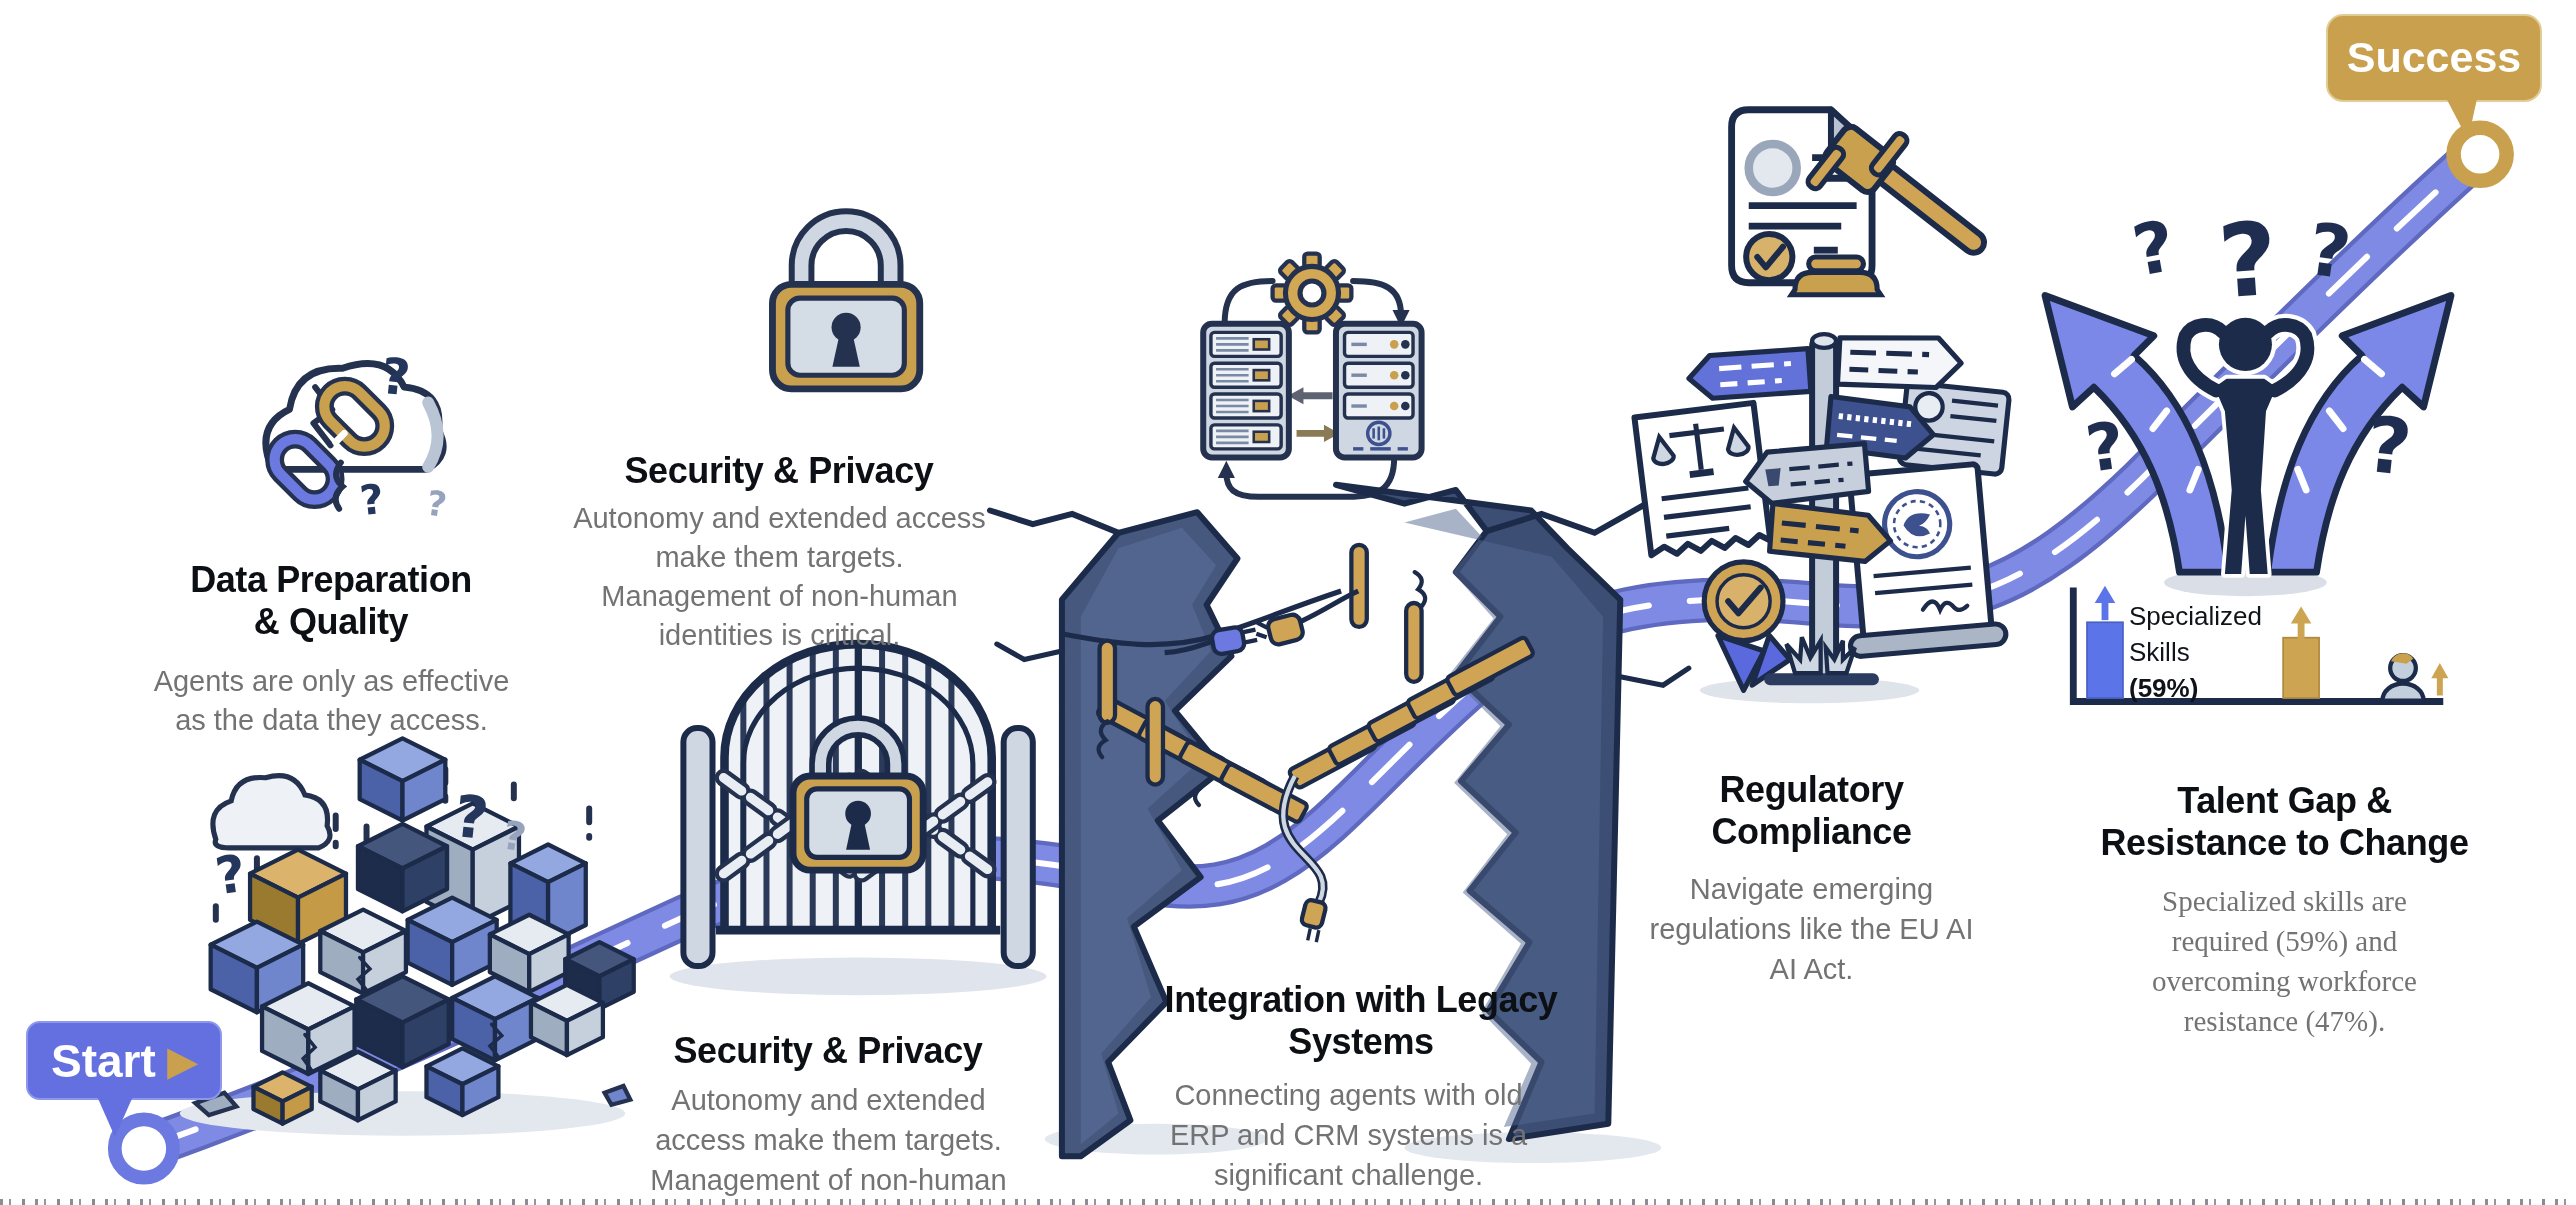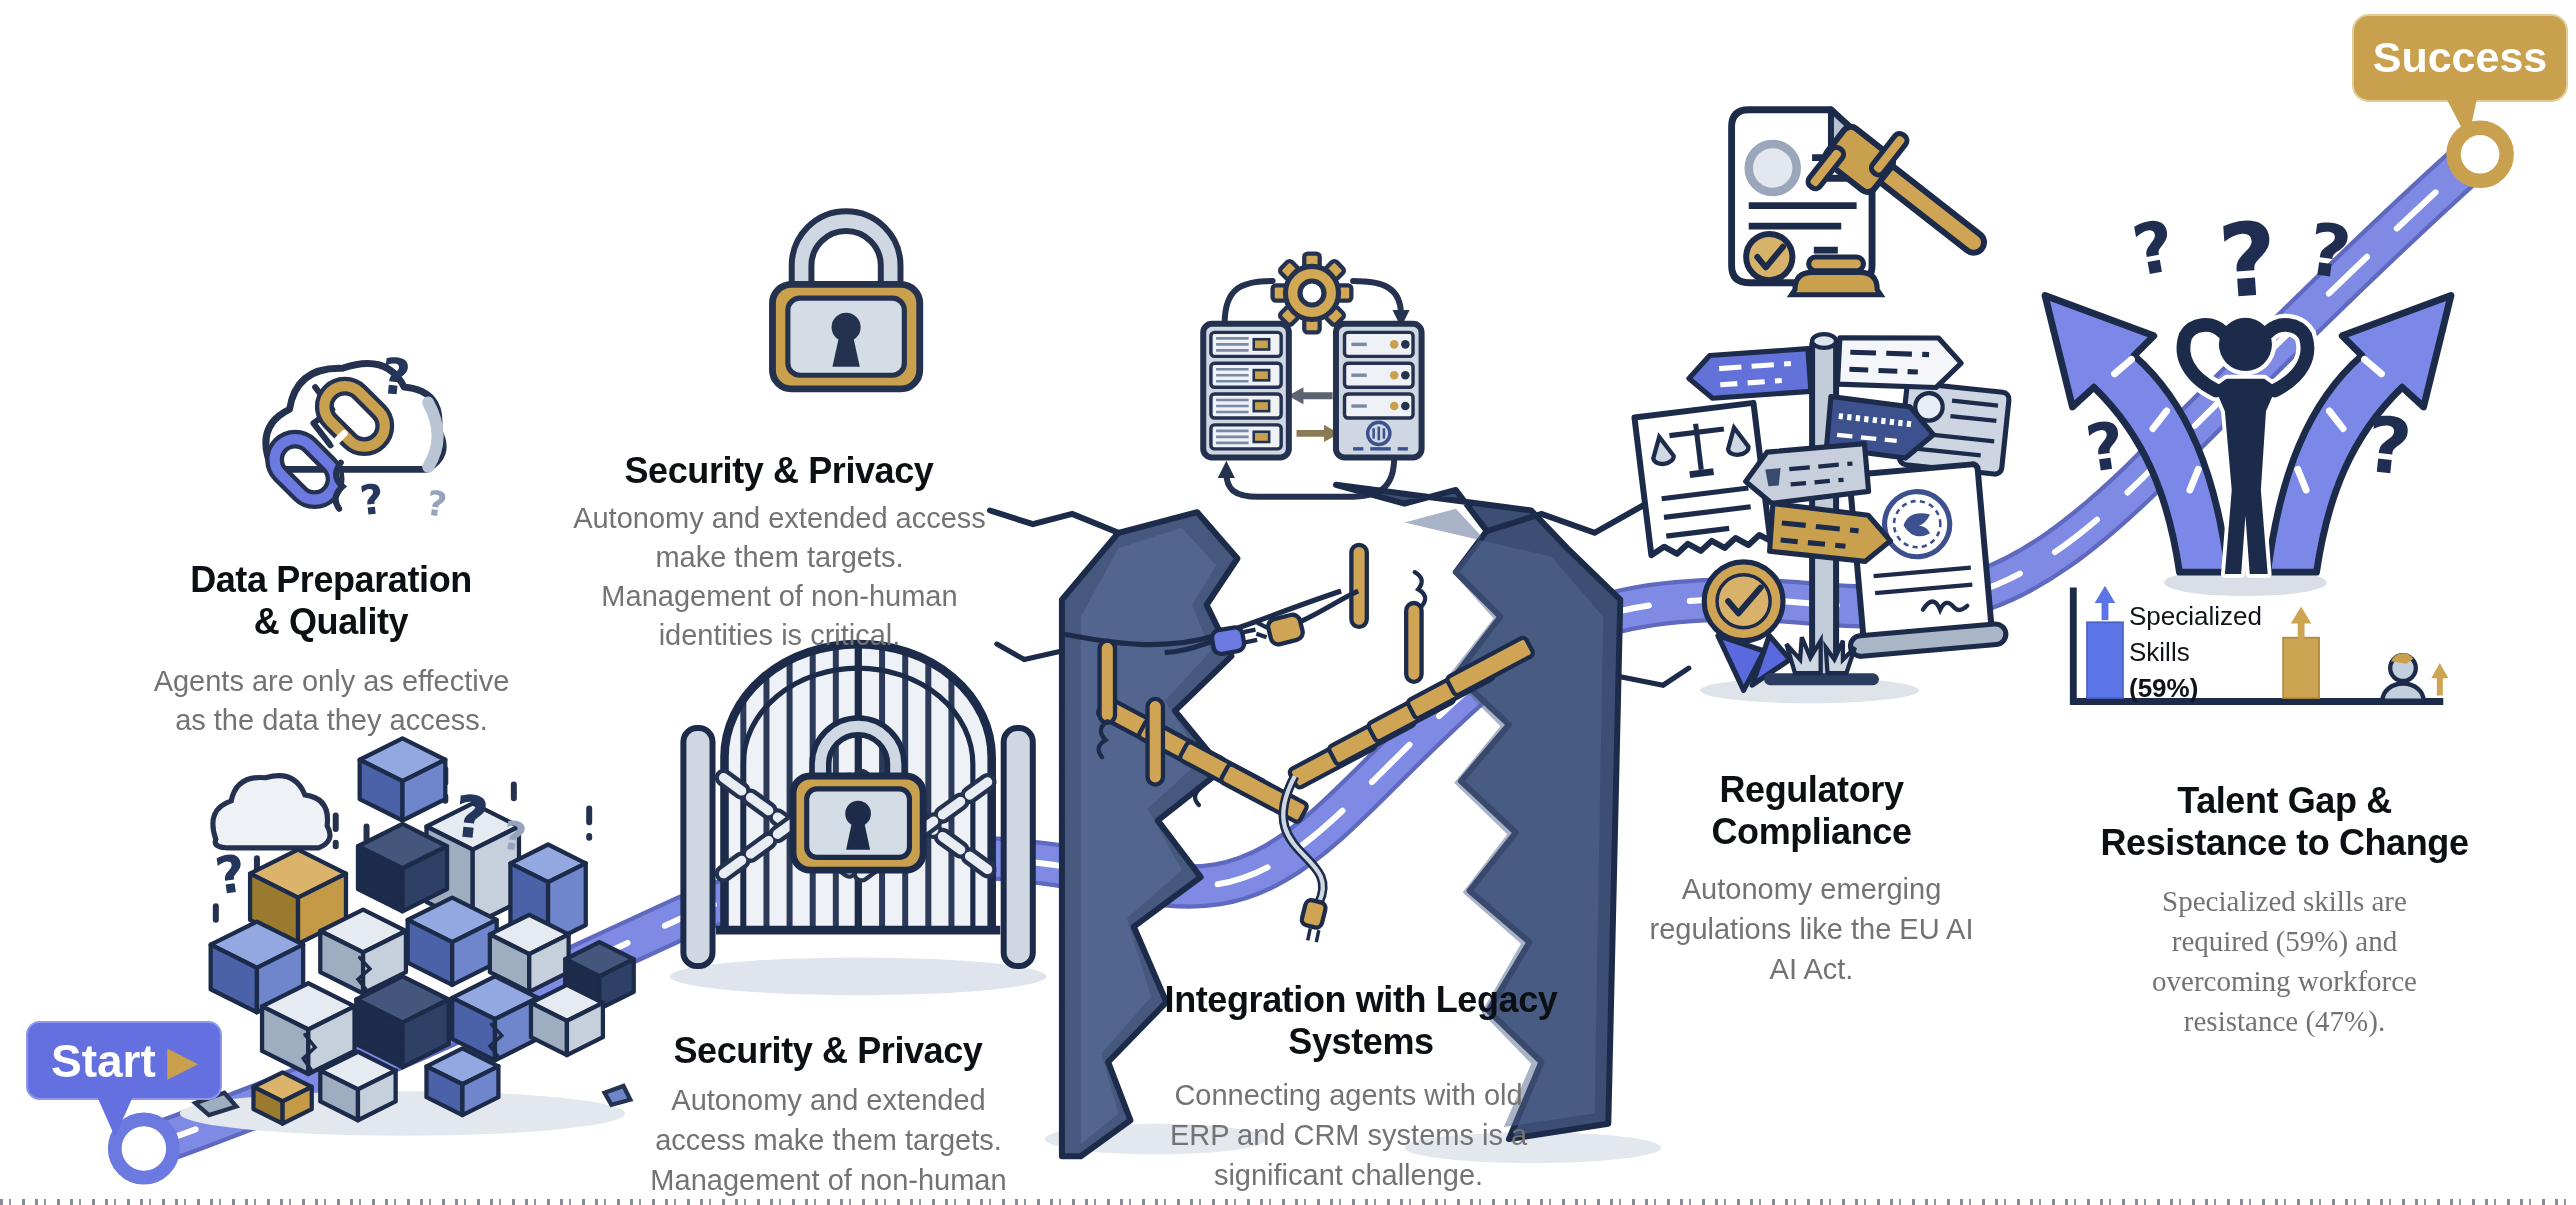--- a/index.html
+++ b/index.html
@@ -12,21 +12,21 @@
   .h span,.b span{display:block;}
   .bubble{position:absolute;display:flex;align-items:center;justify-content:center;
           border-radius:13.7px;color:#fff;font-weight:700;}
   #start-bubble{left:26px;top:1021px;width:192px;height:75px;background:#6470e0;
                 border:2.6px solid #8d97ec;font-size:46px;gap:12px;}
   #start-tail{position:absolute;left:96px;top:1094px;width:0;height:0;
               border-left:19px solid transparent;border-right:19px solid transparent;
               border-top:43px solid #6470e0;}
   .play{color:#c9a04e;font-size:38px;line-height:38px;}
   #success-bubble{left:2326px;top:13.7px;width:212px;height:84px;background:#c9a04e;
-                  border:2.6px solid #e0cd96;border-radius:17px;font-size:43px;margin-left:26px;}
+                  border:2.6px solid #e0cd96;border-radius:17px;font-size:43px;}
   #success-tail{position:absolute;left:2444px;top:94px;width:0;height:0;
                 border-left:24px solid transparent;border-right:10.3px solid transparent;
                 border-top:46px solid #c9a04e;}
   .legend{position:absolute;font-size:26px;line-height:36px;color:#101319;text-align:left;margin-top:16px;}
   .legend .pct{font-weight:700;}
   .legend span{display:block;}
   #bottom-clip-strip{position:absolute;left:0;bottom:0;width:2576px;height:6.9px;opacity:.55;
     background:repeating-linear-gradient(90deg,#2a3140 0 3.4px,transparent 3.4px 9.4px,
       #3a4254 9.4px 11px,transparent 11px 22px,#232a38 22px 25px,transparent 25px 35px);}
   .chainO{stroke:#24324f;stroke-width:21;stroke-dasharray:26 13;stroke-linecap:round;fill:none}
@@ -500,21 +500,21 @@
   <span>Connecting agents with old</span>
       <span>ERP and CRM systems is a</span>
   <span>significant challenge.</span>
 </div>
 
 <div class="txt h" style="left:1606px;top:732px;width:411px;">
   <span>Regulatory</span>
       <span>Compliance</span>
 </div>
 <div class="txt b" style="left:1589px;top:832px;width:445px;line-height:40px;">
-  <span>Autonomy emerging</span>
+  <span>Navigate emerging</span>
       <span>regulations like the EU AI</span>
   <span>AI Act.</span>
 </div>
 
 <div class="txt h" style="left:2051px;top:743px;width:467px;">
   <span>Talent Gap &amp;</span>
       <span>Resistance to Change</span>
 </div>
 <div class="txt b" style="left:2051px;top:844px;width:467px;line-height:40px;font-family:Liberation Serif, serif;">
   <span>Specialized skills are</span>

